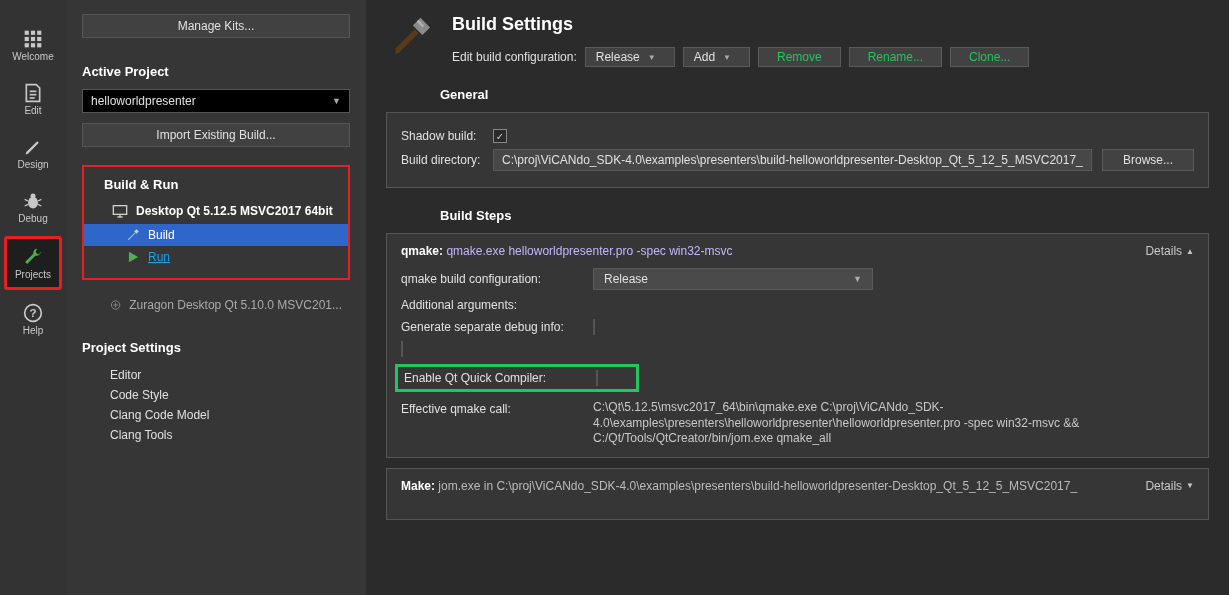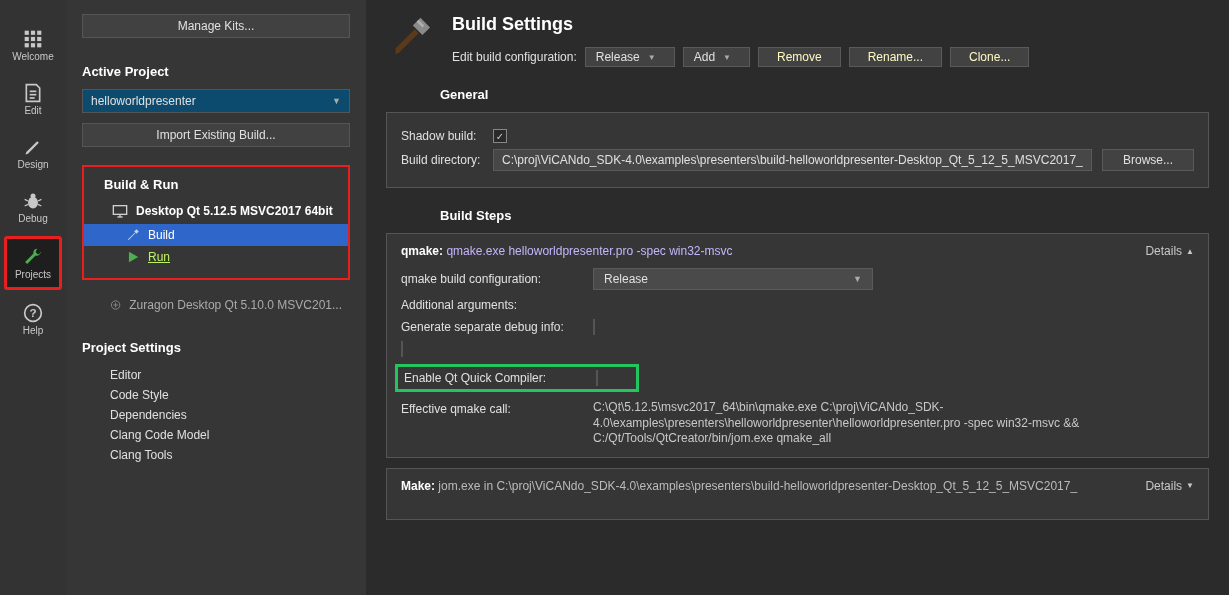--- a/index.html
+++ b/index.html
@@ -10,41 +10,41 @@
 .toolbar-item { width: 54px; height: 50px; display: flex; flex-direction: column; align-items: center; justify-content: center; gap: 2px; margin-bottom: 4px; cursor: pointer; border-radius: 3px; }
 .toolbar-item.active { background: #1e1e1e; border: 3px solid #e81f1f; width: 58px; height: 54px; }
 .toolbar-label { font-size: 10px; color: #c8c8c8; text-align: center; }
 .toolbar-item svg { width: 20px; height: 20px; fill: #c8c8c8; }
 .toolbar-item.active svg { fill: #4caf50; }
 
 
 .sidepanel { width: 300px; background: #363636; padding: 14px 16px 0 16px; display: flex; flex-direction: column; gap: 4px; position: relative; }
 .btn-wide { width: 100%; background: #414141; border: 1px solid #555; color: #e0e0e0; padding: 4px 0; cursor: pointer; text-align: center; font-size: 12px; }
 .section-title { color: #fff; font-size: 13px; font-weight: 600; margin-top: 22px; margin-bottom: 6px; }
-.combo { width: 100%; background: #0c4a6e; border: 1px solid #555; color: #e0e0e0; padding: 4px 8px; display: flex; justify-content: space-between; align-items: center; cursor: pointer; }
+.combo { width: 100%; background: #000000; border: 1px solid #555; color: #e0e0e0; padding: 4px 8px; display: flex; justify-content: space-between; align-items: center; cursor: pointer; }
 .combo .arrow { font-size: 9px; color: #aaa; }
 .highlight-box { border: 2px solid #e81f1f; padding: 4px 0 10px 0; margin-top: 14px; }
 .highlight-box .section-title { margin-top: 6px; padding-left: 20px; }
 .kit-header { display: flex; align-items: center; gap: 8px; padding: 6px 8px 6px 28px; color: #fff; font-weight: 600; font-size: 12px; }
 .kit-item { display: flex; align-items: center; gap: 8px; padding: 4px 0 4px 42px; font-size: 12px; }
 .kit-item.selected { background: #2e66c9; color: #fff; }
-.kit-item.run { color: #bef264; text-decoration: underline; }
+.kit-item.run { color: #0ea5e9; text-decoration: underline; }
 .kit-other { display: flex; align-items: center; gap: 8px; padding: 6px 8px 6px 28px; color: #aaa; font-size: 12px; margin-top: 8px; overflow: hidden; white-space: nowrap; text-overflow: ellipsis; }
 .proj-settings ul { list-style: none; padding-left: 28px; }
 .proj-settings li { padding: 3px 0; color: #e0e0e0; cursor: pointer; font-size: 12px; }
 
 
 .main { flex: 1; background: #2b2b2b; padding: 14px 20px 0 20px; overflow-y: auto; }
 .main-header { display: flex; align-items: flex-start; gap: 20px; }
 .hammer-big { width: 46px; height: 46px; flex-shrink: 0; }
 .page-title { color: #fff; font-size: 18px; font-weight: 600; }
 .config-row { display: flex; align-items: center; gap: 8px; margin-top: 12px; font-size: 12px; color: #e0e0e0; }
 .small-combo { background: #424242; border: 1px solid #5a5a5a; color: #e0e0e0; padding: 2px 18px 2px 10px; cursor: pointer; position: relative; display: inline-flex; align-items: center; }
 .small-combo .arrow { font-size: 8px; color: #aaa; margin-left: 8px; }
-.btn { background: #424242; border: 1px solid #5a5a5a; color: #fef9c3; padding: 2px 18px; cursor: pointer; font-size: 12px; }
+.btn { background: #424242; border: 1px solid #5a5a5a; color: #22c55e; padding: 2px 18px; cursor: pointer; font-size: 12px; }
 .subsection-title { color: #fff; font-size: 13px; font-weight: 600; margin-top: 20px; margin-bottom: 8px; }
 .field-row { display: flex; align-items: center; gap: 10px; margin: 6px 0; font-size: 12px; }
 .field-label { color: #e0e0e0; min-width: 82px; }
 .chk { width: 14px; height: 14px; border: 1px solid #888; background: #2a2a2a; cursor: pointer; display: inline-flex; align-items: center; justify-content: center; color: #ccc; font-size: 10px; }
 .txt-input { flex: 1; background: #474747; border: 1px solid #5a5a5a; color: #e0e0e0; padding: 3px 8px; font-size: 12px; }
 .browse-btn { background: #424242; border: 1px solid #5a5a5a; color: #e0e0e0; padding: 3px 20px; cursor: pointer; font-size: 12px; }
 .step-panel { background: #363636; border: 1px solid #555; margin-top: 10px; padding: 10px 14px; position: relative; }
 .step-header { display: flex; justify-content: space-between; align-items: center; margin-bottom: 10px; font-size: 12px; color: #e0e0e0; }
 .step-header b { color: #fff; font-weight: 600; }
 .details-link { color: #c8c8c8; cursor: pointer; font-size: 12px; display: flex; align-items: center; gap: 4px; }
@@ -158,21 +158,20 @@
         <line x1="7" y1="12" x2="17" y2="12" stroke="#888" stroke-width="2"></line>
       </svg>
     <span>Zuragon Desktop Qt 5.10.0 MSVC201...</span>
   </div>
 
   <div class="section-title" style="margin-top:18px">Project Settings</div>
   <div class="proj-settings">
     <ul>
       <li>Editor</li>
       <li>Code Style</li>
-      <li>Dependencies</li>
       <li>Clang Code Model</li>
       <li>Clang Tools</li>
     </ul>
   </div>
 </div>
 
 <div class="main">
   <div class="main-header">
     <svg class="hammer-big" viewBox="0 0 48 48">
       <path fill="#5a3a1a" d="M10 42l4-2L34 20l-4-4L10 36l0 6z"></path>

